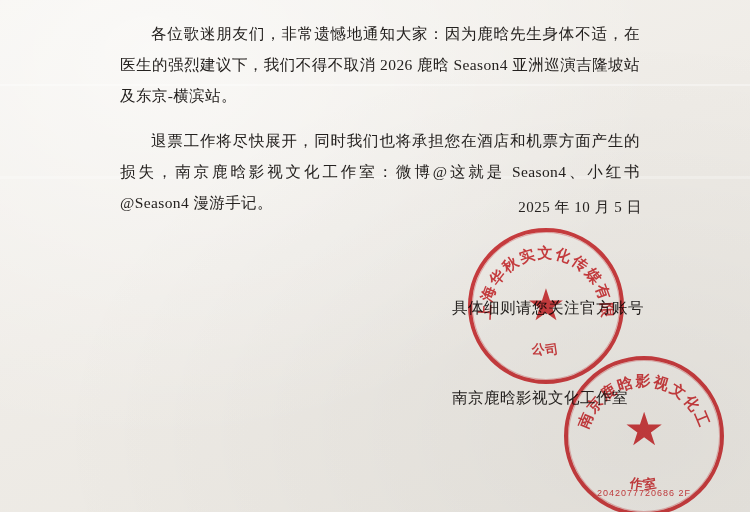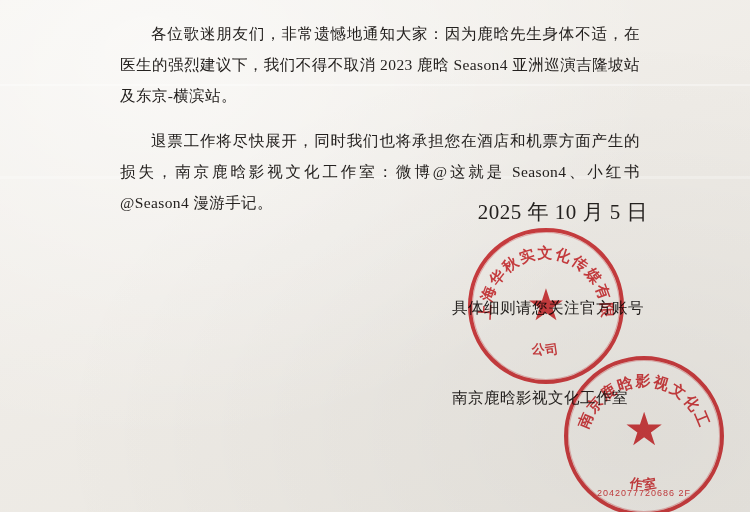--- a/index.html
+++ b/index.html
@@ -44,23 +44,23 @@
   }
   .para {
     margin: 0 0 10px 0;
     text-indent: 2em;
   }
   .para.p2 {
     margin-top: 14px;
   }
   .date-line {
     position: absolute;
-    right: 102px;
+    right: 108px;
     top: 198px;
-    font-size: 21px;
+    font-size: 15px;
     color: #24211f;
     letter-spacing: 0.5px;
   }
   .sign-line {
     position: absolute;
     font-size: 15.5px;
     color: #24211f;
     letter-spacing: 0.5px;
   }
   .sign-1 { left: 452px; top: 298px; }
@@ -139,21 +139,21 @@
 </style>
 </head>
 <body>
 
 <div class="page">
 
   <div class="streak s1"></div>
   <div class="streak s2"></div>
 
   <div class="body-text">
-    <p class="para p1">各位歌迷朋友们，非常遗憾地通知大家：因为鹿晗先生身体不适，在医生的强烈建议下，我们不得不取消 2023 鹿晗 Season4 亚洲巡演吉隆坡站及东京-横滨站。</p>
+    <p class="para p1">各位歌迷朋友们，非常遗憾地通知大家：因为鹿晗先生身体不适，在医生的强烈建议下，我们不得不取消 2026 鹿晗 Season4 亚洲巡演吉隆坡站及东京-横滨站。</p>
     <p class="para p2">退票工作将尽快展开，同时我们也将承担您在酒店和机票方面产生的损失，南京鹿晗影视文化工作室：微博@这就是 Season4、小红书@Season4 漫游手记。</p>
   </div>
 
   <div class="date-line">2025 年 10 月 5 日</div>
 
   <div class="sign-line sign-1">具体细则请您关注官方账号</div>
   <div class="sign-line sign-2">南京鹿晗影视文化工作室</div>
 
   <div class="seal seal-1">
     <div class="seal-inner">

